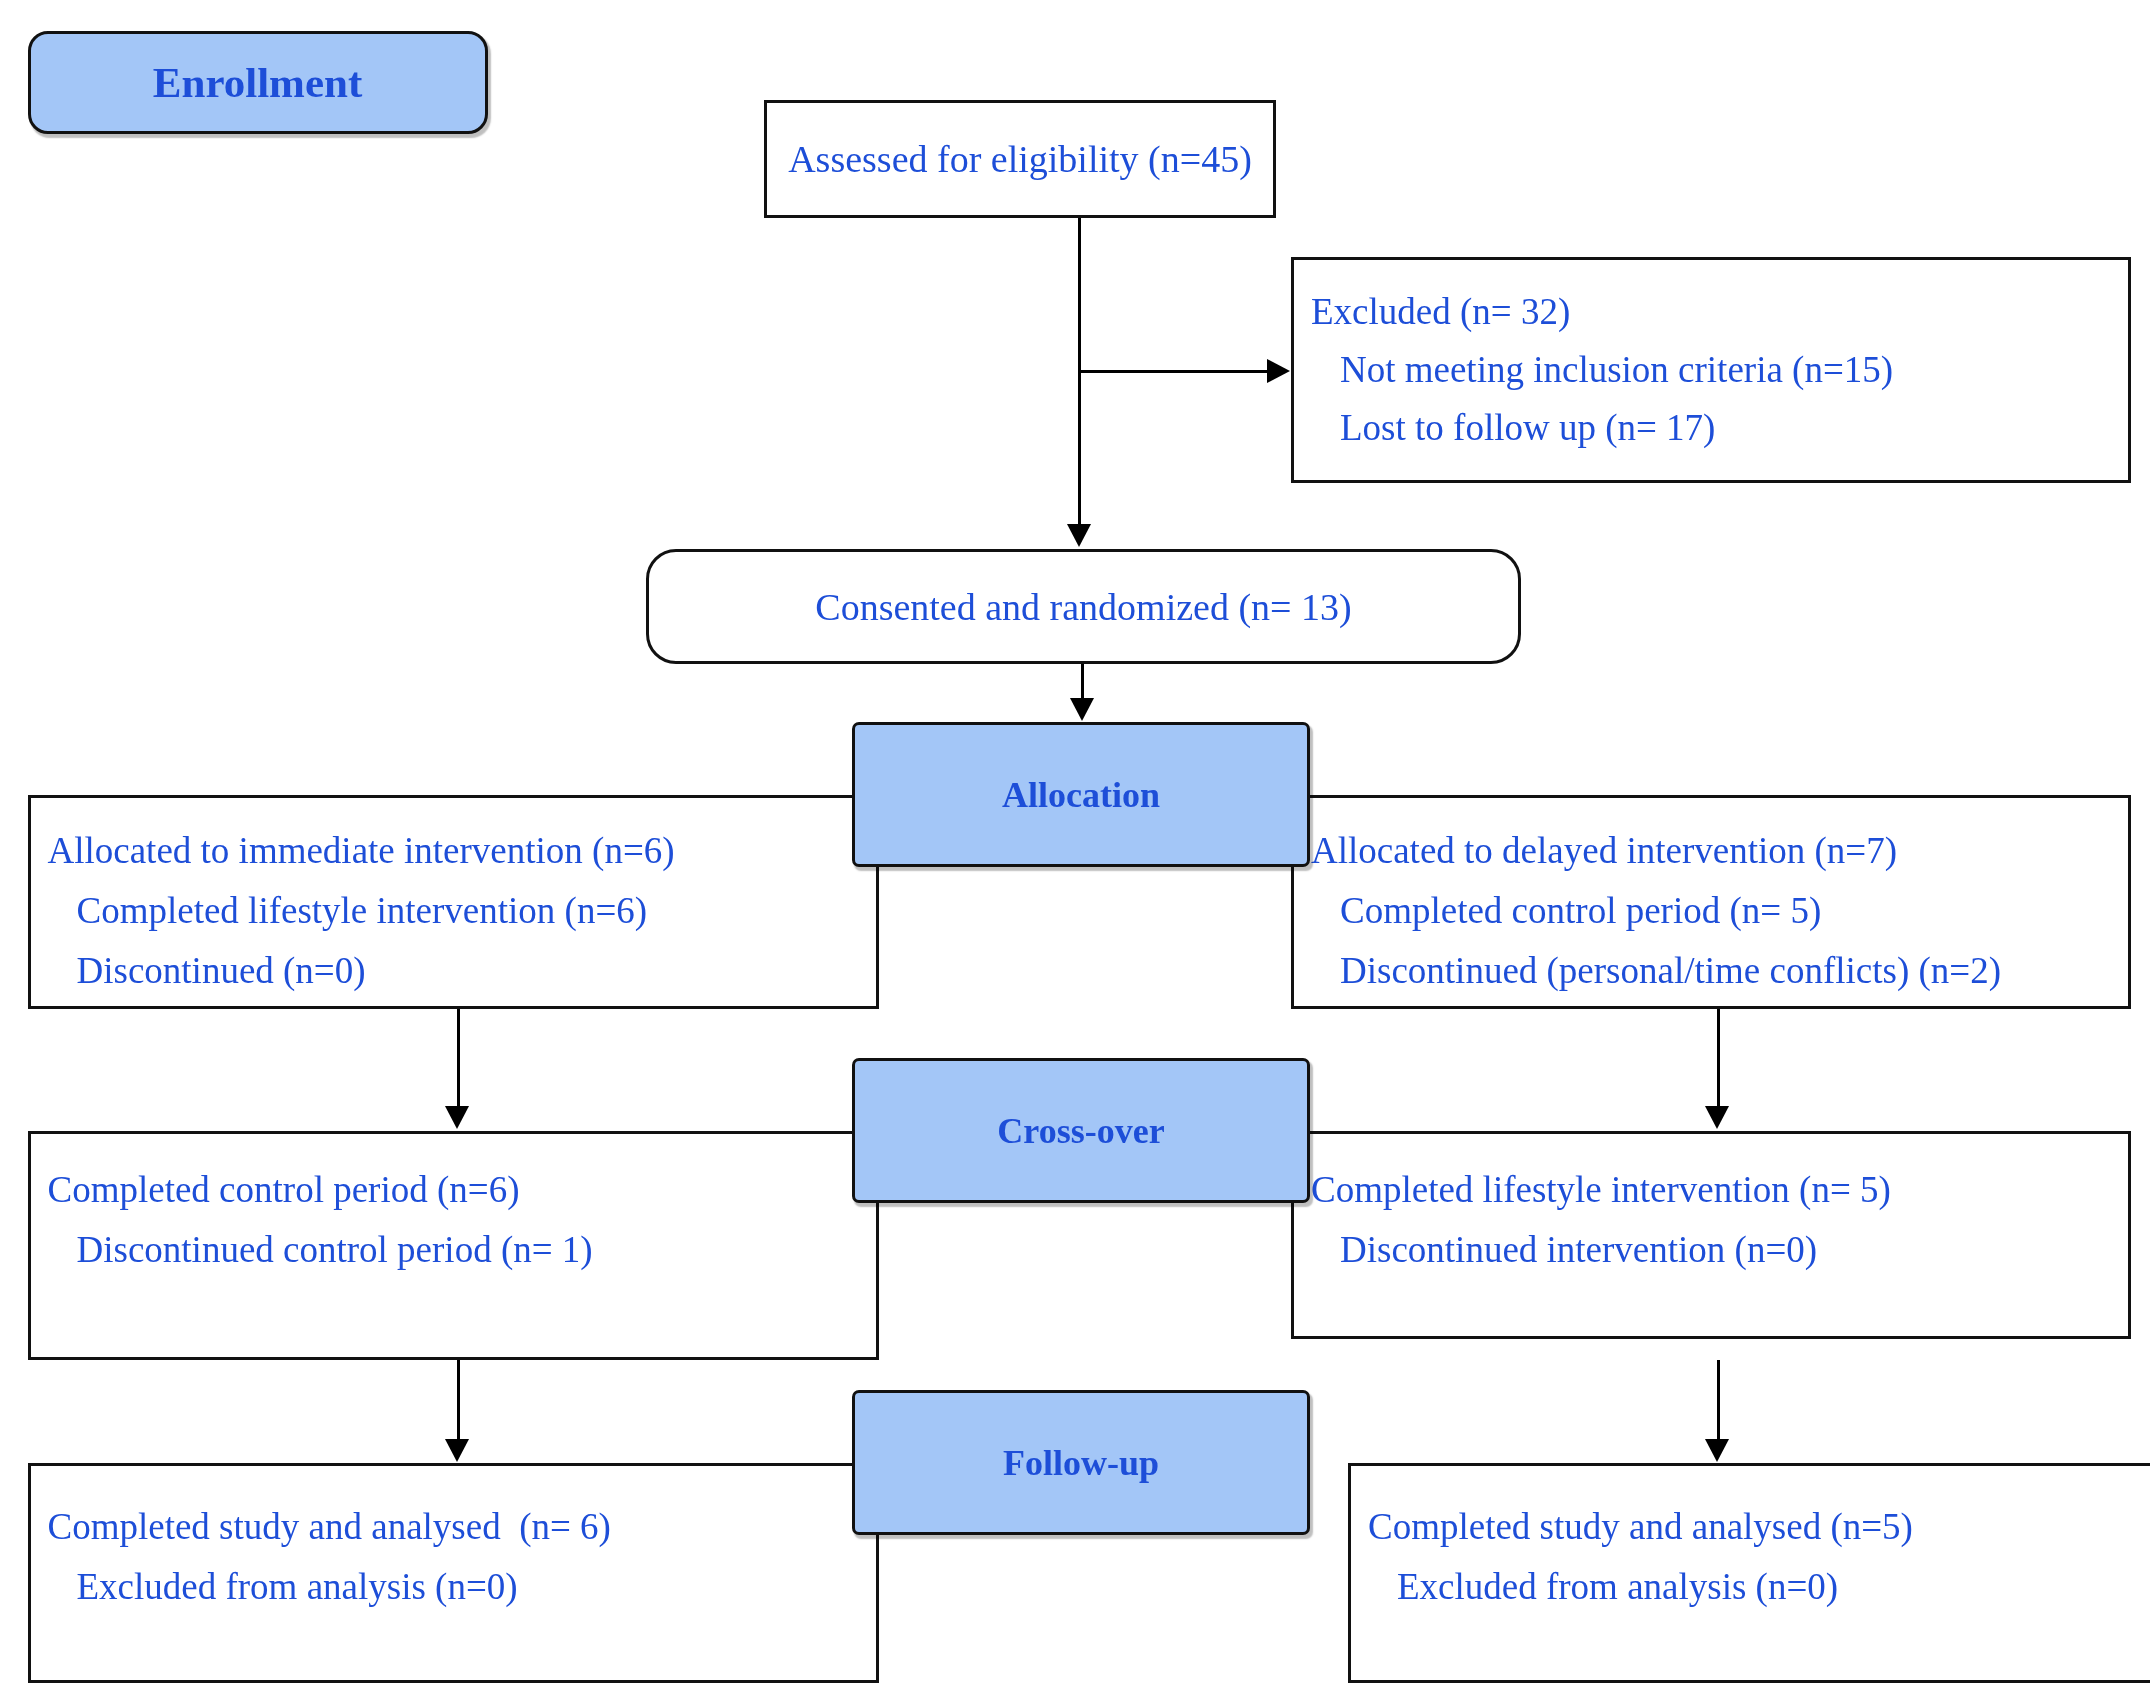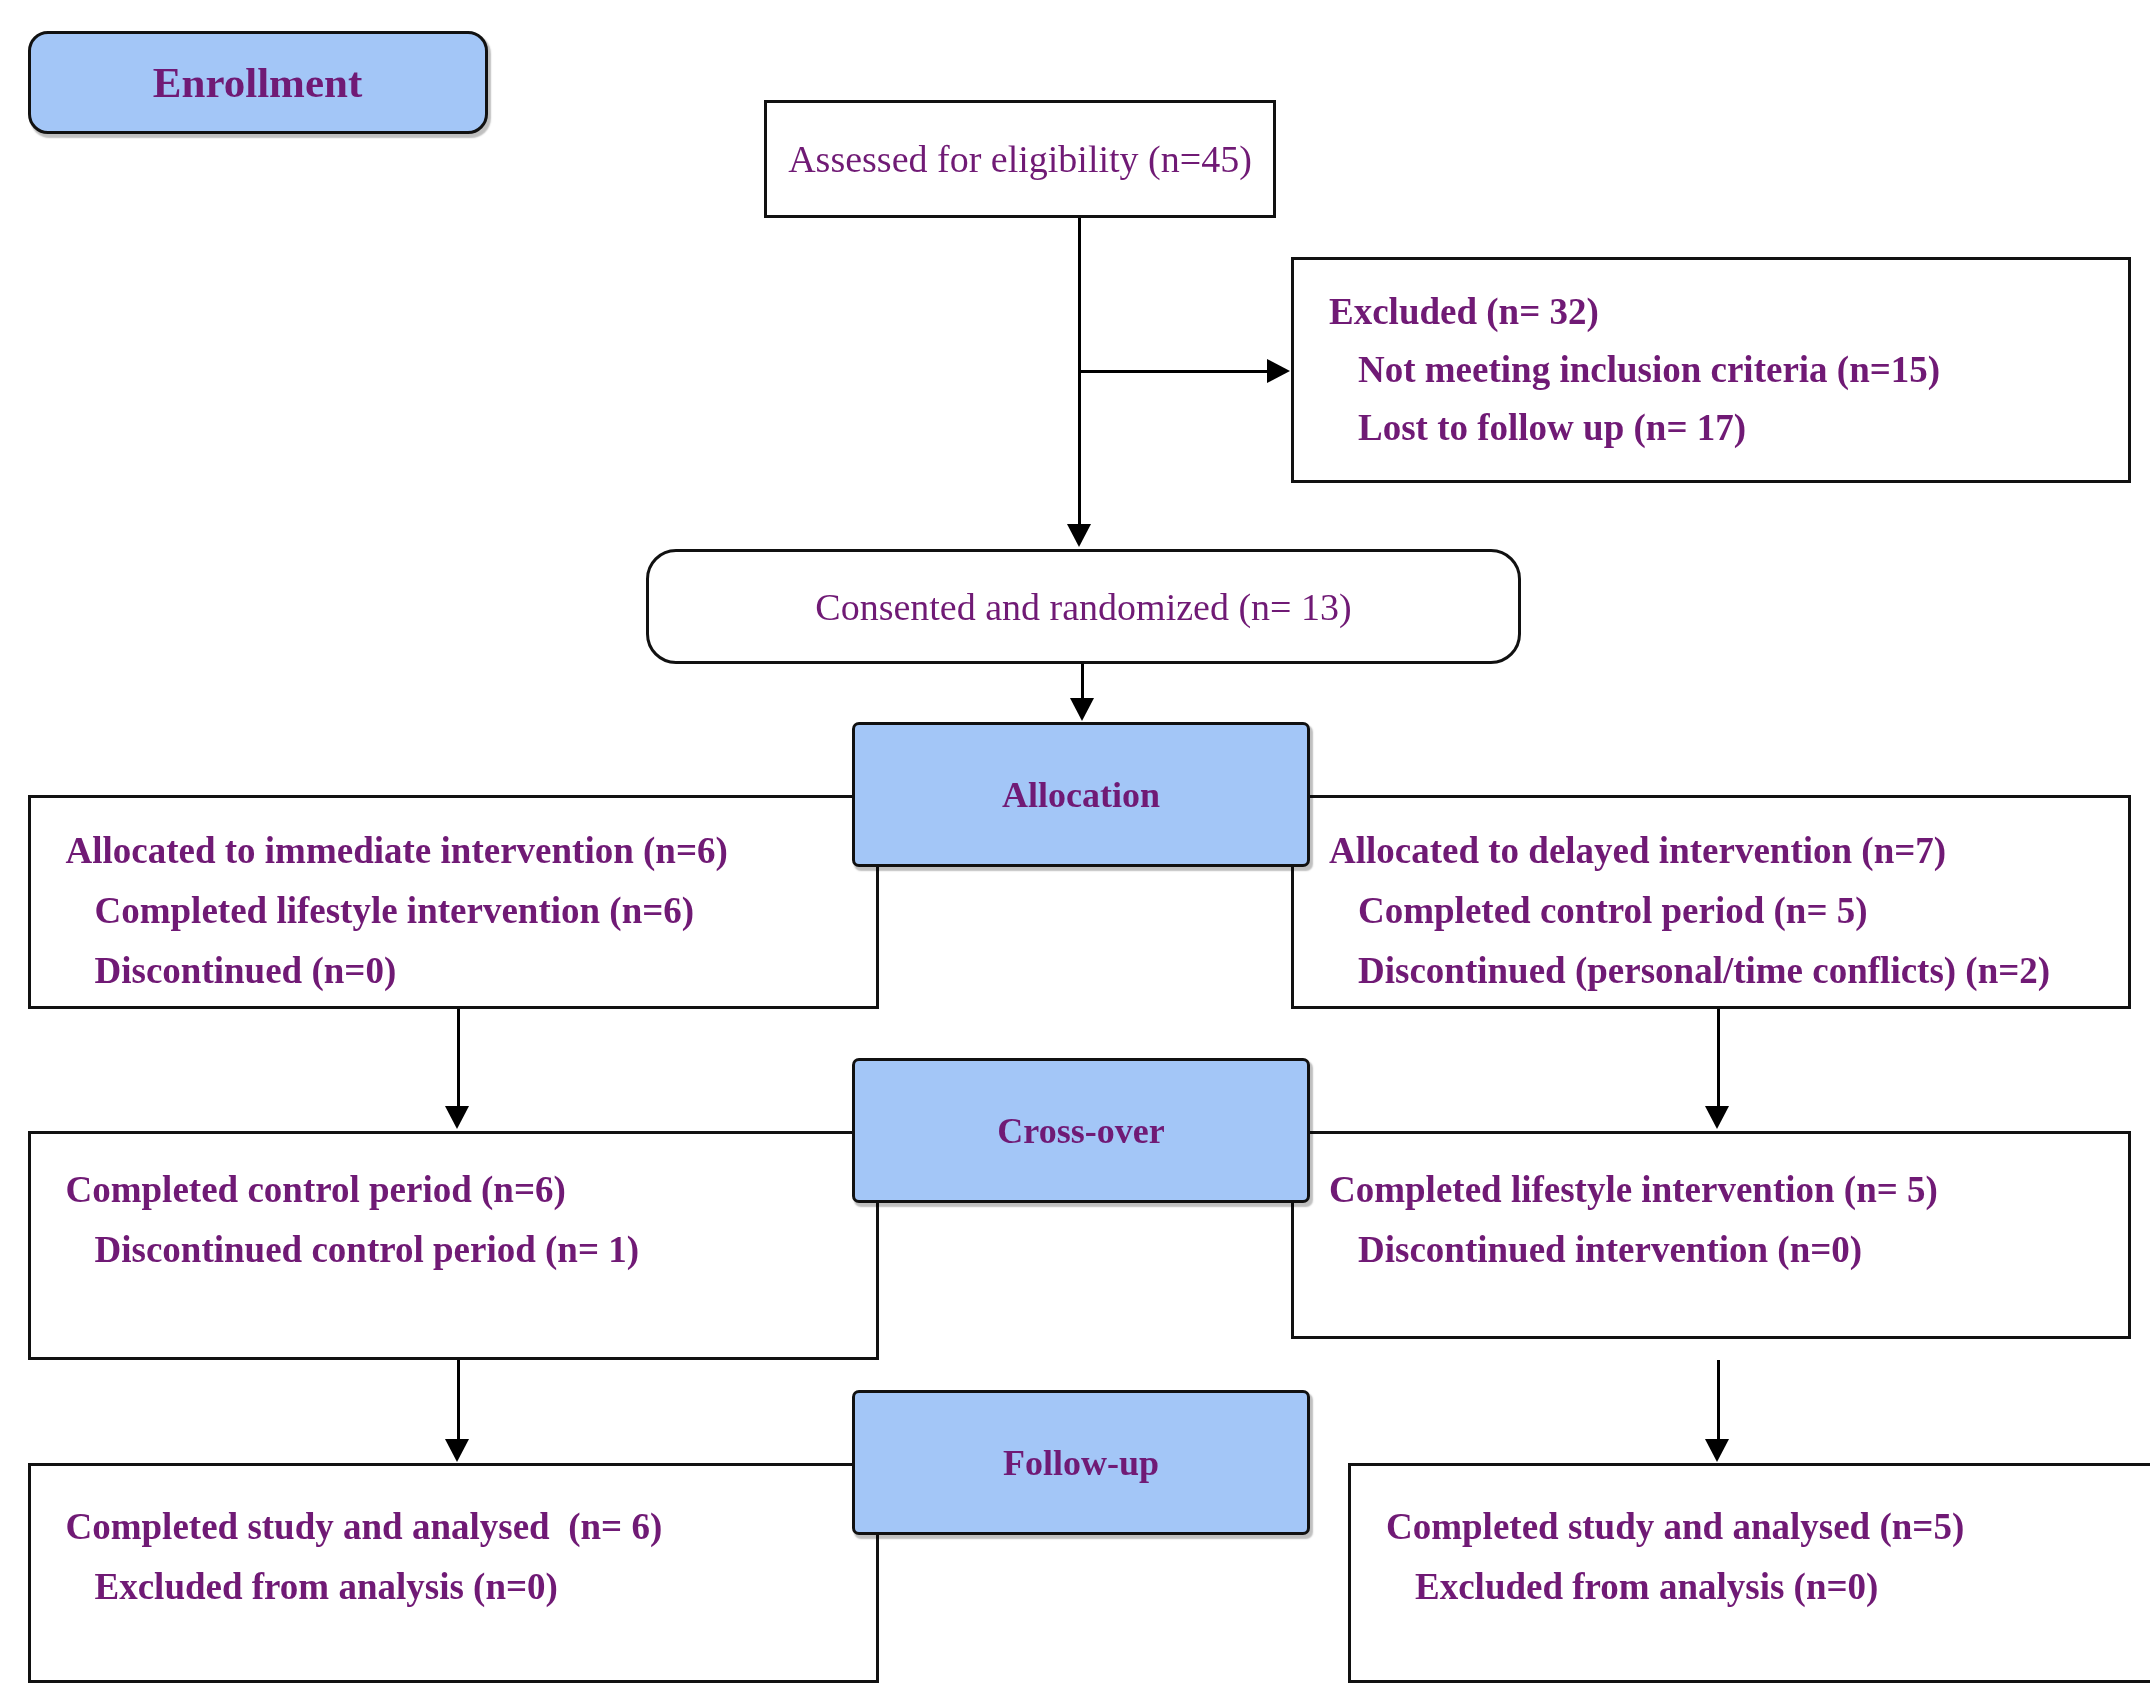--- a/index.html
+++ b/index.html
@@ -2,41 +2,41 @@
 <html style="font-size:12.2px"><head>
 <meta charset="utf-8">
 <style>
   html, body { margin: 0; padding: 0; background: #ffffff; }
   .canvas {
     position: relative;
     width: 2151px;
     height: 1706px;
     background: #ffffff;
     font-family: "Liberation Serif", serif;
-    color: #701a75;
+    color: #1d4ed8;
     overflow: hidden;
   }
 
   
   .box {
     position: absolute;
     box-sizing: border-box;
     border: 3.1px solid #111111;
     background: #ffffff;
     z-index: 2;
   }
   .center-box {
     display: flex;
     align-items: center;
     justify-content: center;
     font-size: 38px;
     text-align: center;
   }
   .list-box { font-size: 37px; }
-  .list-box .lines { padding-left: 35px; padding-right: 18.3px; font-weight: bold; }
+  .list-box .lines { padding-left: 17px; padding-right: 18.3px; }
   .line { white-space: pre; line-height: 60px; }
   .line.sub { padding-left: 29px; }
   .v-center {
     display: flex;
     flex-direction: column;
     justify-content: center;
   }
   .box-excluded .line { line-height: 58px; }
 
   

